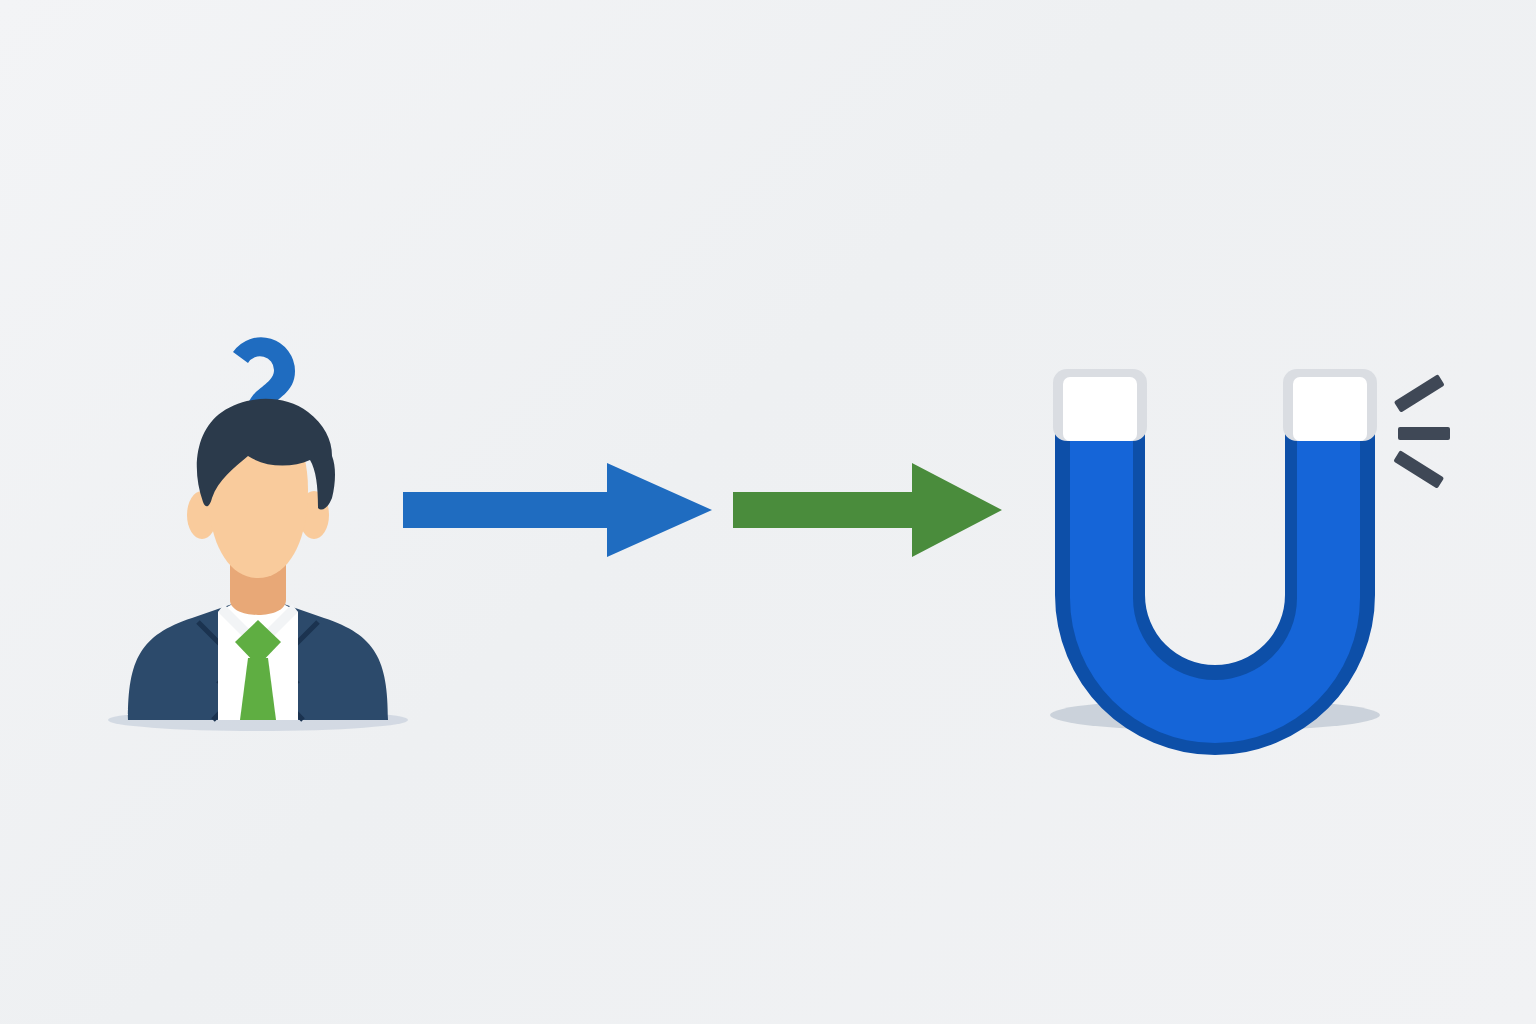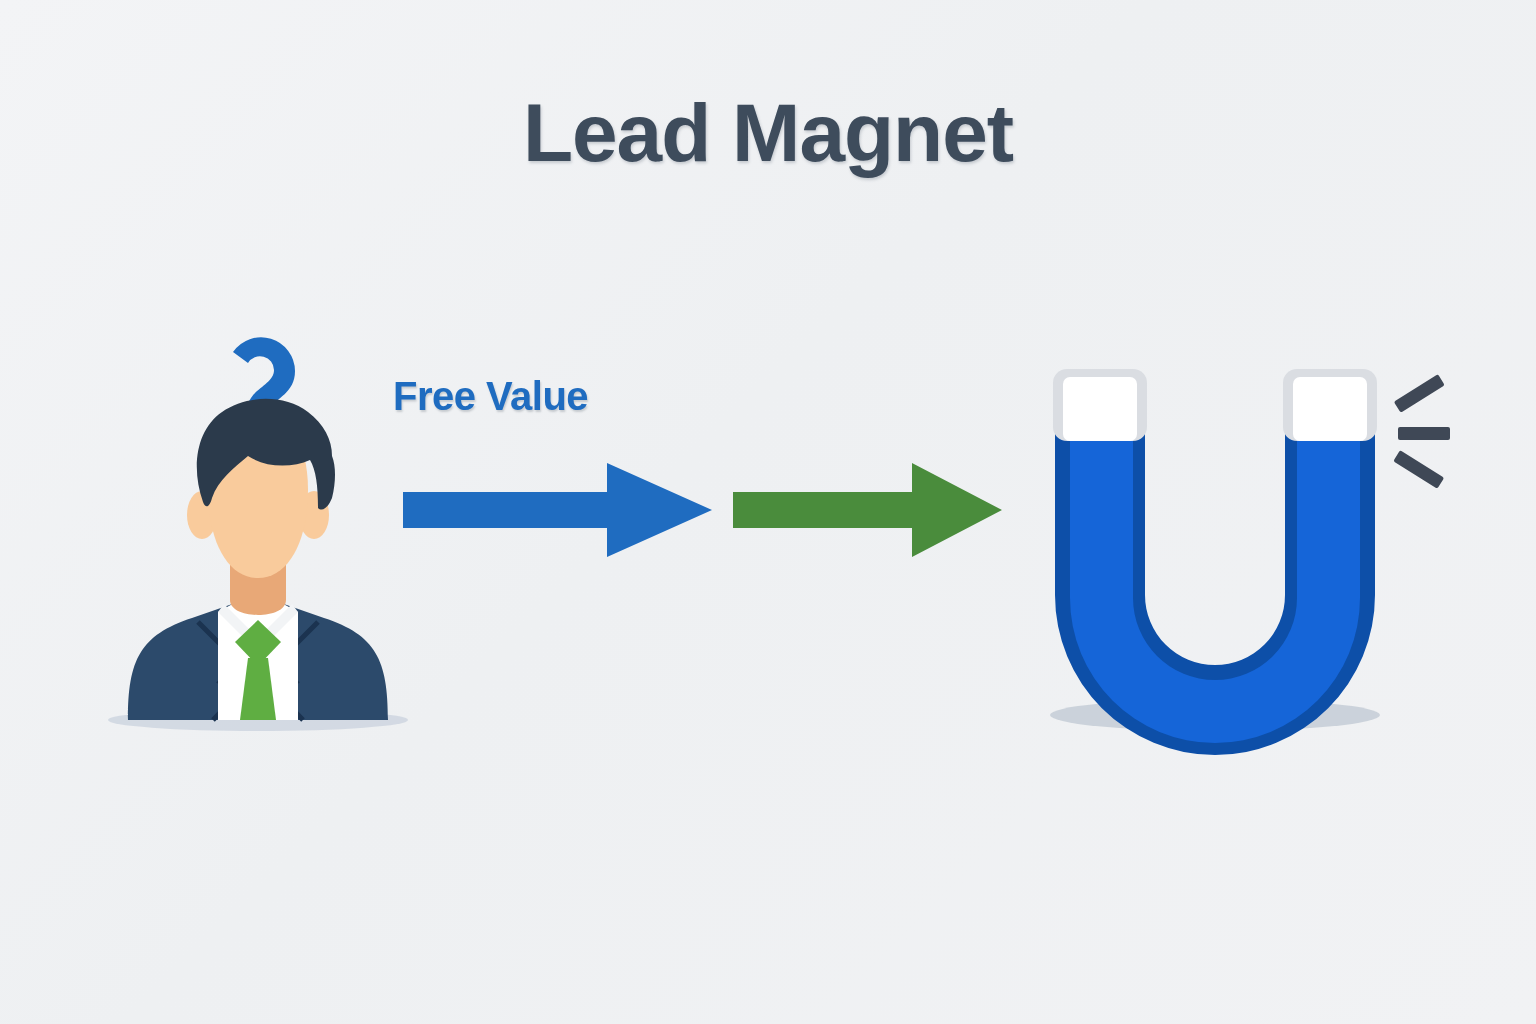--- a/index.html
+++ b/index.html
@@ -68,21 +68,20 @@
   #magnet { position: absolute; left: 1015px; top: 355px; }
 
   
   .nosel { user-select: none; }
 </style>
 </head>
 <body>
 
 <div id="canvas">
 
-  <div id="title" class="nosel">Lead Magnet</div>
 
   <svg id="person" width="420" height="470" viewBox="0 0 420 470">
 
     <ellipse cx="188" cy="430" rx="150" ry="11" fill="#c9d2dd" opacity="0.75"></ellipse>
 
     <g>
       <path d="M163,62
                a34,34 0 0 1 62,19
                c0,22 -19,27 -26,38
                c-4,7 -4,12 -4,18
@@ -136,21 +135,20 @@
   </svg>
 
   <svg id="arrow-blue" class="arrow-svg" width="315" height="100" viewBox="0 0 315 100">
     <path d="M3,32 L207,32 L207,3 L312,50 L207,97 L207,68 L3,68 Z" fill="#1f6cc0"></path>
   </svg>
 
   <svg id="arrow-green" class="arrow-svg" width="275" height="100" viewBox="0 0 275 100">
     <path d="M3,32 L182,32 L182,3 L272,50 L182,97 L182,68 L3,68 Z" fill="#4a8c3c"></path>
   </svg>
 
-  <div id="label-free-value" class="flow-label nosel">Free Value</div>
 
 
   <svg id="magnet" width="450" height="400" viewBox="0 0 450 400">
 
     <ellipse cx="200" cy="360" rx="165" ry="16" fill="#c4ccd6" opacity="0.85"></ellipse>
 
     <path d="M40,70
              L130,70
              L130,240
              a70,70 0 0 0 140,0

